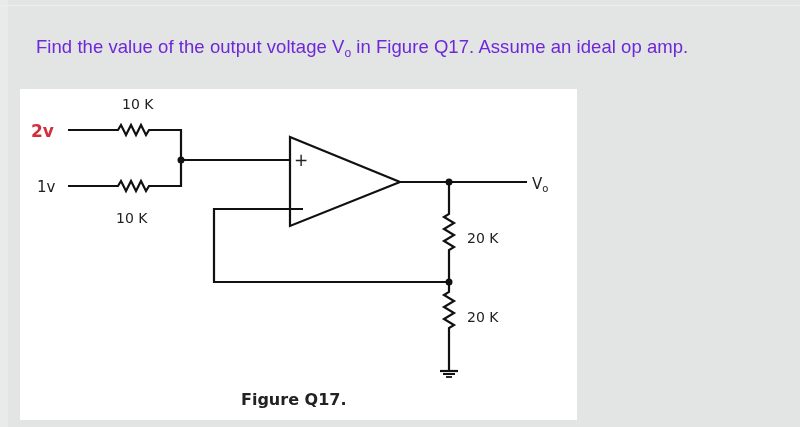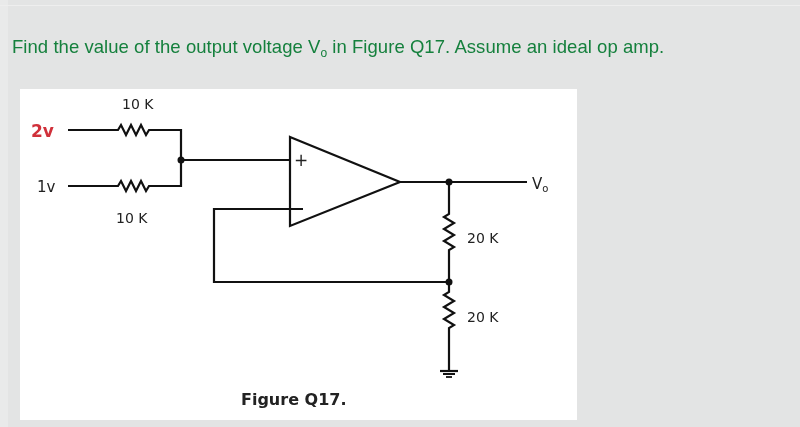--- a/index.html
+++ b/index.html
@@ -4,22 +4,22 @@
 <style>
   html, body { margin:0; padding:0; }
   body {
     width:800px; height:427px; overflow:hidden; position:relative;
     background:#e3e4e4;
     font-family:"Liberation Sans", sans-serif;
   }
   .top-line { position:absolute; left:0; top:5px; width:800px; height:1px; background:#eeeeee; }
   .left-strip { position:absolute; left:0; top:0; width:8px; height:427px; background:#e9eaea; }
   .question {
-    position:absolute; left:12px; top:36px;
-    font-size:18.5px; color:#15803d; letter-spacing:0.05px; white-space:nowrap;
+    position:absolute; left:36px; top:36px;
+    font-size:18.5px; color:#6d28d9; letter-spacing:0.05px; white-space:nowrap;
   }
   .question sub { font-size:12px; vertical-align:-4px; }
   .figure-box {
     position:absolute; left:20px; top:89px; width:557px; height:331px;
     background:#ffffff;
   }
   svg { position:absolute; left:0; top:0; }
   .lbl { font-family:"DejaVu Sans", sans-serif; font-size:14px; fill:#222; }
   .lbl-red { font-family:"DejaVu Sans", sans-serif; font-size:17px; fill:#d0303a; font-weight:bold; }
   .cap { font-family:"DejaVu Sans", sans-serif; font-size:16px; font-weight:bold; fill:#222; }

